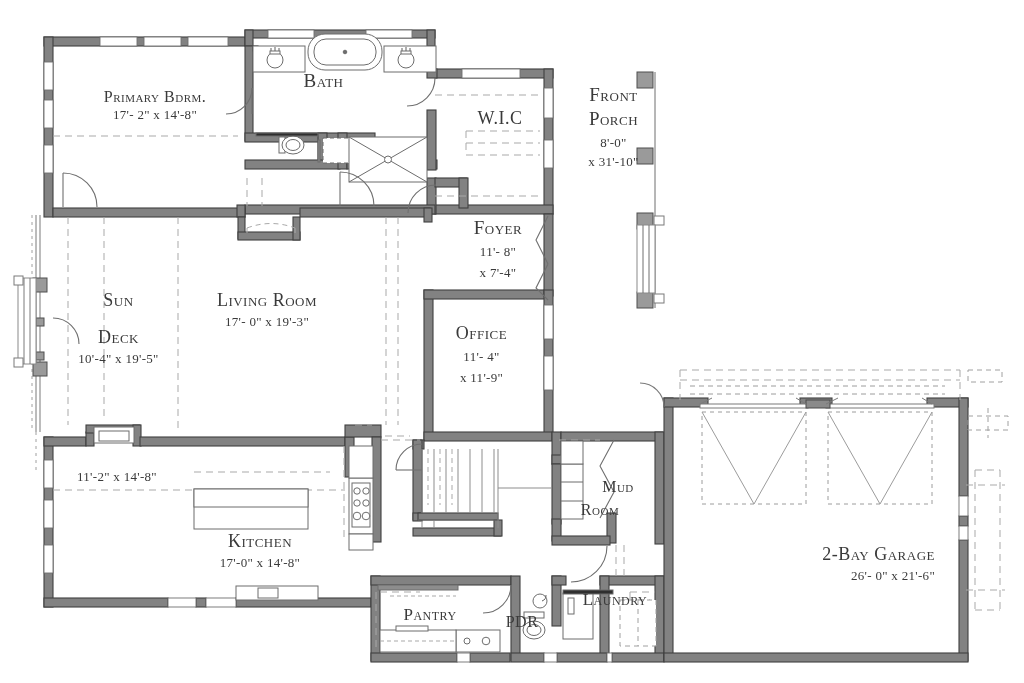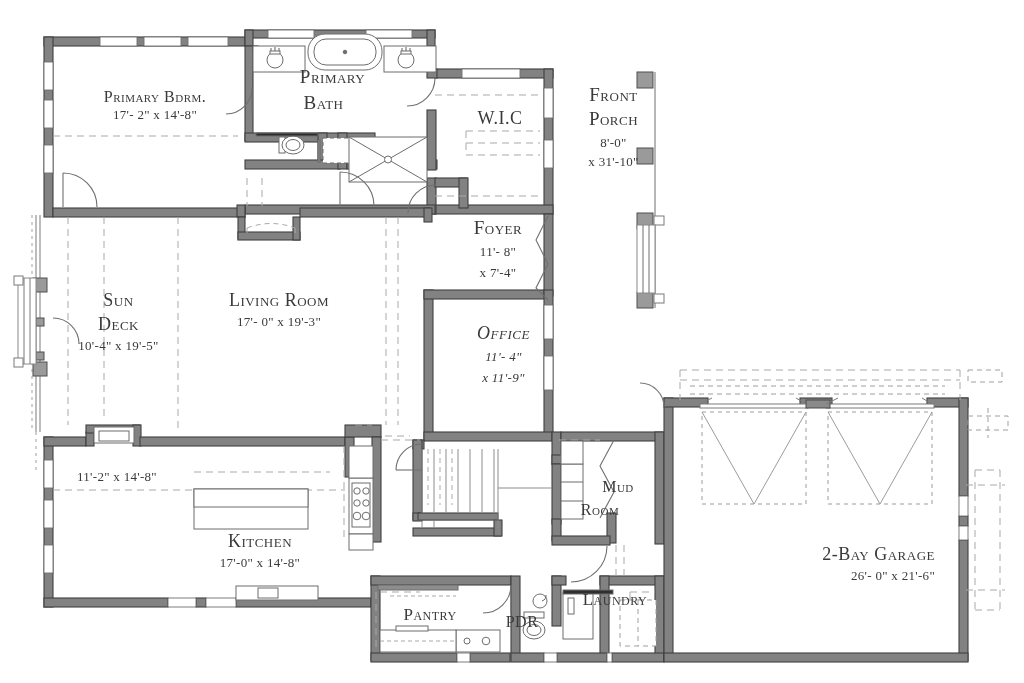--- a/index.html
+++ b/index.html
@@ -461,21 +461,20 @@
   </g>
 
 </svg>
 
 <div class="room-label" style="left:0;top:88px;width:310px;">
   <div class="room-name" style="font-size:16px;">Primary Bdrm.</div>
   <div class="room-dim" style="font-size:13px;">17'- 2" x 14'-8"</div>
 </div>
 
 <div class="room-label" style="left:250px;top:66px;width:165px;">
-  <div class="room-name" style="font-size:19px;">Primary</div>
   <div class="room-name" style="font-size:19px;margin-top:4px;margin-left:-18px;">Bath</div>
 </div>
 
 <div class="room-label" style="left:440px;top:108px;width:120px;">
   <div class="room-name" style="font-size:18px;">W.I.C</div>
 </div>
 
 <div class="room-label" style="left:556px;top:84px;width:115px;">
   <div class="room-name" style="font-size:19px;">Front</div>
   <div class="room-name" style="font-size:19px;margin-top:2px;">Porch</div>
@@ -484,30 +483,30 @@
 </div>
 
 <div class="room-label" style="left:438px;top:217px;width:120px;">
   <div class="room-name" style="font-size:19px;">Foyer</div>
   <div class="room-dim" style="font-size:13px;margin-top:5px;">11'- 8"</div>
   <div class="room-dim" style="font-size:13px;margin-top:5px;">x 7'-4"</div>
 </div>
 
 <div class="room-label" style="left:56px;top:290px;width:125px;">
   <div class="room-name" style="font-size:18px;">Sun</div>
-  <div class="room-name" style="font-size:18px;margin-top:3px;">Deck</div>
+  <div class="room-name" style="font-size:18px;margin-top:16px;">Deck</div>
   <div class="room-dim" style="font-size:13px;margin-top:3px;">10'-4" x 19'-5"</div>
 </div>
 
-<div class="room-label" style="left:184px;top:290px;width:190px;">
+<div class="room-label" style="left:172px;top:290px;width:190px;">
   <div class="room-name" style="font-size:18px;">Living Room</div>
   <div class="room-dim" style="font-size:13px;margin-top:3px;">17'- 0" x 19'-3"</div>
 </div>
 
-<div class="room-label" style="left:456px;top:323px;width:95px;font-style:italic;">
+<div class="room-label" style="left:434px;top:323px;width:95px;">
   <div class="room-name" style="font-size:18px;">Office</div>
   <div class="room-dim" style="font-size:13px;margin-top:5px;">11'- 4"</div>
   <div class="room-dim" style="font-size:13px;margin-top:5px;">x 11'-9"</div>
 </div>
 
 <div class="room-label" style="left:42px;top:466px;width:150px;">
   <div class="room-dim" style="font-size:13px;margin-top:3px;">11'-2" x 14'-8"</div>
 </div>
 
 <div class="room-label" style="left:185px;top:531px;width:150px;">

